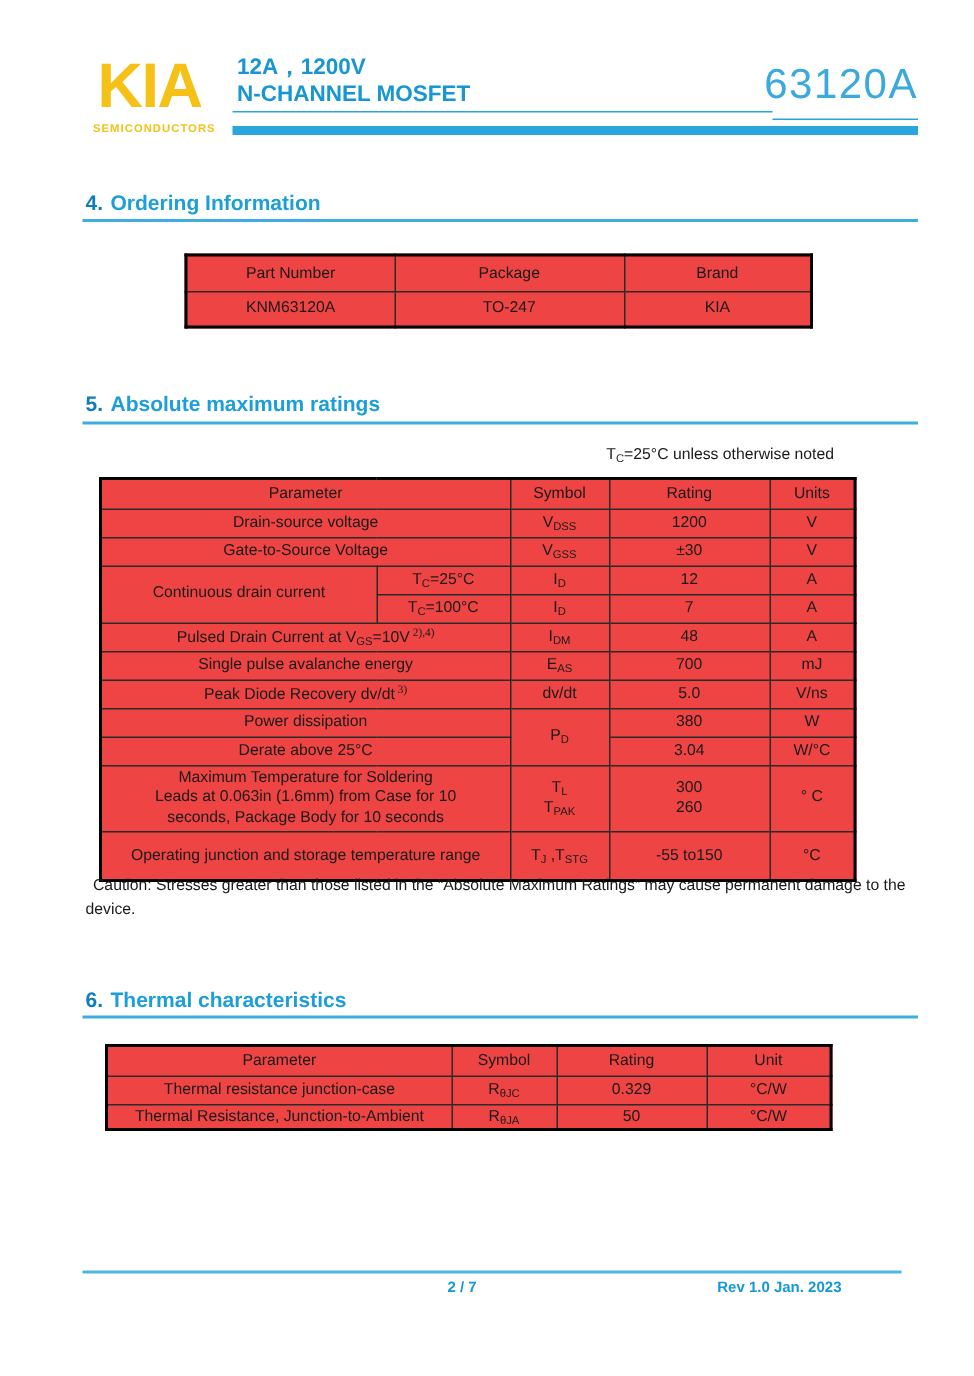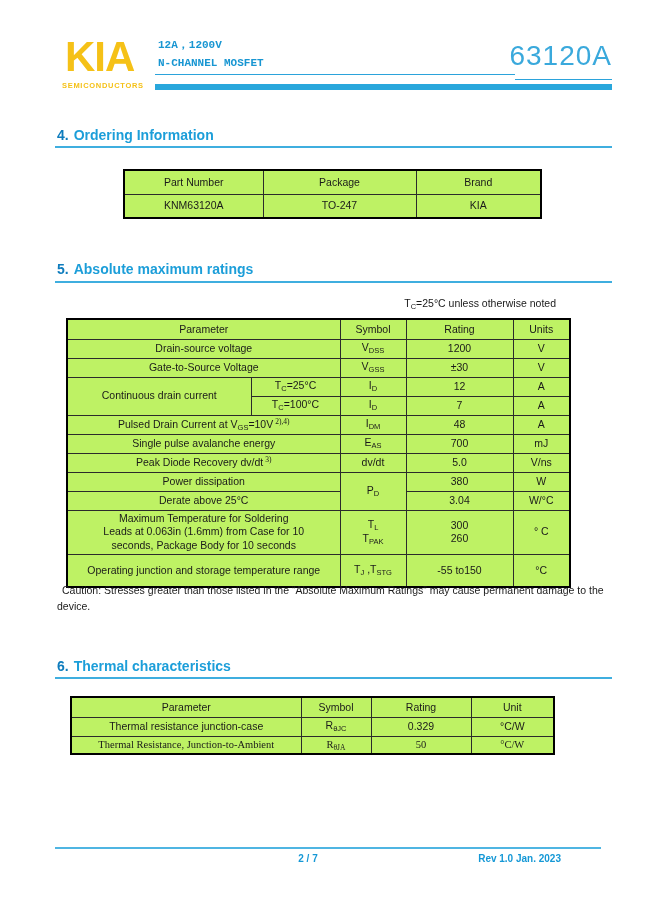--- a/index.html
+++ b/index.html
@@ -6,34 +6,34 @@
   body { background:#ffffff; }
   .page {
     position:relative; width:649px; height:917px; background:#ffffff;
     font-family:"Liberation Sans", sans-serif; color:#1a1a1a; overflow:hidden;
   }
 
   
   .logo { position:absolute; left:62px; top:36px; width:96px; text-align:left; }
   .logo-kia { font-size:42px; font-weight:bold; color:#F5C117; line-height:1; letter-spacing:-1px; margin-left:3px; }
   .logo-sub { font-size:7.5px; font-weight:bold; color:#F5C117; letter-spacing:0.7px; margin-top:3px; white-space:nowrap; }
-  .hdr-spec { position:absolute; left:158px; top:36px; color:#1896D2; font-weight:bold; font-size:11px; line-height:18px;font-family:Liberation Mono, monospace; }
+  .hdr-spec { position:absolute; left:158px; top:36px; color:#1896D2; font-weight:bold; font-size:15px; line-height:18px; }
   .part-big { position:absolute; right:37px; top:40px; color:#3AA9DC; font-size:28px; font-weight:normal; letter-spacing:1px;margin-left:20px; }
   .rule-thin1 { position:absolute; left:155px; top:74px; width:360px; height:1px; background:#2BA3DB; }
   .rule-thin2 { position:absolute; left:515px; top:79px; width:97px; height:1px; background:#2BA3DB; }
   .rule-thick { position:absolute; left:155px; top:84px; width:457px; height:6px; background:#29A7DC; }
 
   
   .sec-head { position:absolute; left:57px; font-size:14px; font-weight:bold; white-space:nowrap; }
   .sec-num { color:#0E7CBD; }
   .sec-title { color:#1C9ED9; margin-left:5px; }
   .sec-rule { position:absolute; left:55px; width:557px; height:2px; background:#3FAEDF; }
 
   
-  table.tbl { border-collapse:collapse; table-layout:fixed; position:absolute; background:#bef264; }
+  table.tbl { border-collapse:collapse; table-layout:fixed; position:absolute; background:#ef4444; }
   table.tbl { border:2px solid #000; }
   .tbl th, .tbl td {
     border:1px solid #2b2b2b; font-size:10.5px; font-weight:normal;
     text-align:center; vertical-align:middle; padding:1px 5px; color:#1a1a1a;
     line-height:1.25; overflow:hidden; white-space:nowrap;
   }
   .tbl .left { text-align:center; }
   .tbl .wrap { white-space:normal; }
   sub { font-size:7.5px; vertical-align:-2px; }
   sup { font-size:7.5px; vertical-align:4px; }
@@ -211,21 +211,21 @@
       <th>Symbol</th>
       <th>Rating</th>
       <th>Unit</th>
     </tr>
     <tr style="height:19px;">
       <td class="left">Thermal resistance junction-case</td>
       <td><span>R</span><sub>θJC</sub></td>
       <td>0.329</td>
       <td>°C/W</td>
     </tr>
-    <tr style="height:14px;font-family:Liberation Serif, serif;">
+    <tr style="height:14px;">
       <td class="left">Thermal Resistance, Junction-to-Ambient</td>
       <td><span>R</span><sub>θJA</sub></td>
       <td>50</td>
       <td>°C/W</td>
     </tr>
   </tbody>
     </table>
 
   <div class="footer-rule"></div>
   <div class="footer-page">2 / 7</div>

